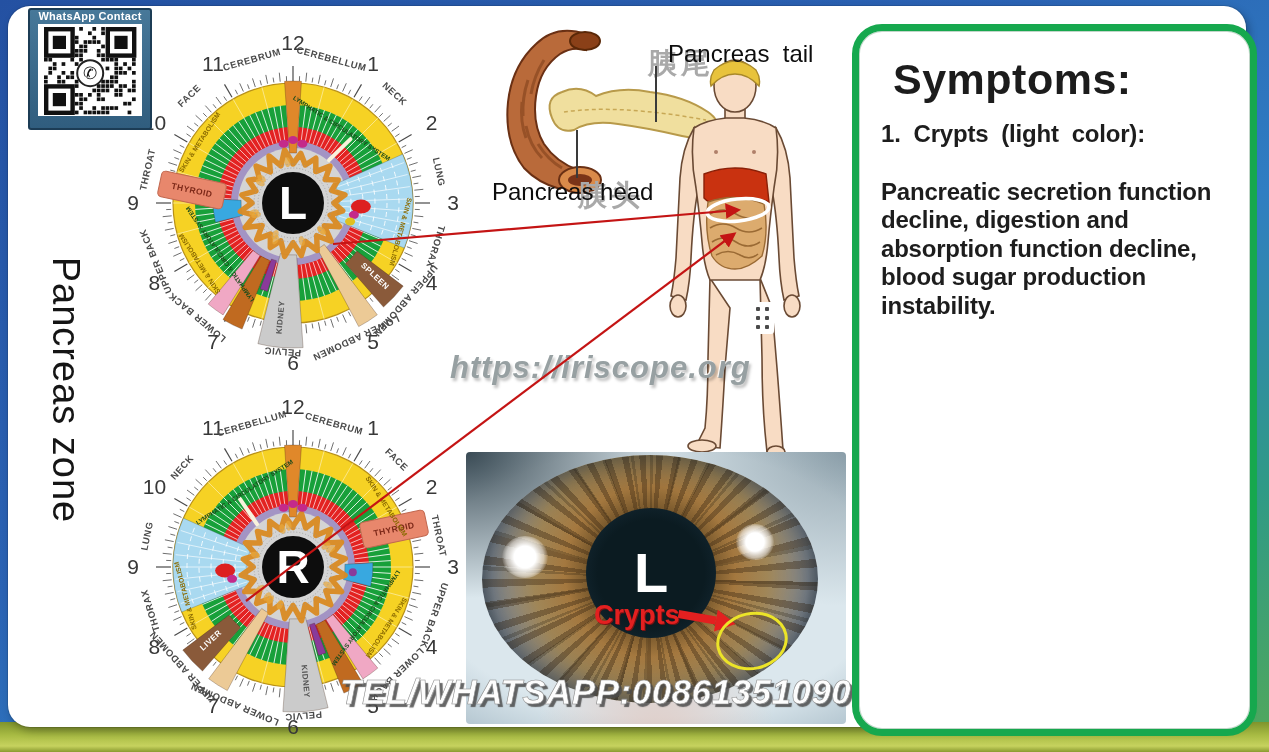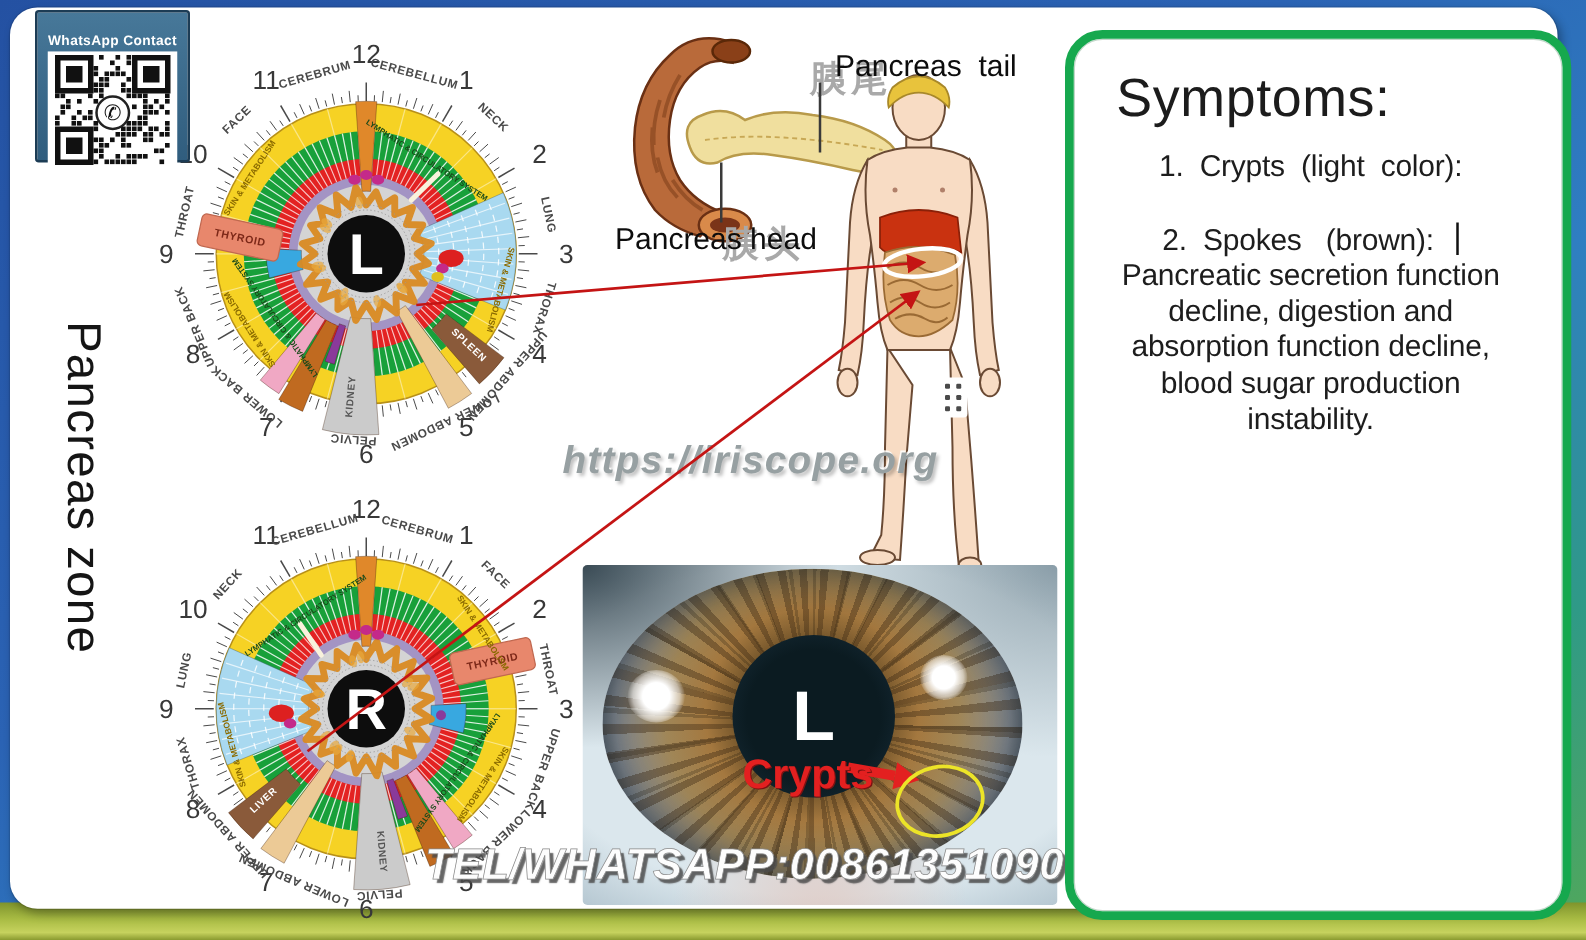--- a/index.html
+++ b/index.html
@@ -8,21 +8,21 @@
     background:linear-gradient(150deg,#2451a2 0%,#2b63b4 40%,#2f7ec2 62%,#2f9a86 82%,#52a85a 100%);}
   .abs{position:absolute;}
   .bg-grass{left:0;bottom:0;width:100%;height:30px;
     background:linear-gradient(180deg,#7f942c 0%,#a9bc44 45%,#c6d25e 80%,#8a9a30 100%);z-index:0;}
   .card{left:8px;top:6px;width:1238px;height:721px;background:#fff;border-radius:22px;
     box-shadow:0 0 0 1px rgba(0,0,0,.10), 3px 4px 8px rgba(0,0,0,.30);z-index:1;}
 
   
   .qr-box{left:28px;top:8px;width:124px;height:122px;background:linear-gradient(180deg,#477899,#305d7e);
     border:2px solid #1c3c55;border-radius:3px;z-index:6;box-sizing:border-box;}
-  .qr-title{margin-top:17px;text-align:center;color:#fff;font-size:11px;font-weight:bold;letter-spacing:.3px;}
+  .qr-title{margin-top:0;text-align:center;color:#fff;font-size:11px;font-weight:bold;letter-spacing:.3px;}
   .qr-box svg{display:block;margin:2px auto 0 auto;}
 
   
   .side-title{left:-134px;top:362px;width:400px;height:56px;line-height:56px;text-align:center;
     transform:rotate(90deg);font-size:38px;color:#151515;letter-spacing:1px;z-index:2;}
 
   .chart{z-index:2;}
 
   
   .anat-lbl{font-weight:normal;color:#0d0d0d;font-size:24px;white-space:pre;z-index:3;}
@@ -46,41 +46,41 @@
     background:
       repeating-conic-gradient(from 3deg, rgba(62,42,20,.40) 0deg 3deg, rgba(0,0,0,0) 3deg 8deg),
       repeating-conic-gradient(from 0deg, rgba(40,30,14,.25) 0deg 1.5deg, rgba(0,0,0,0) 1.5deg 13deg),
       radial-gradient(circle at 50% 47%, #22323a 20%, #6e5128 27%, #a4783f 40%, #a08657 55%, #8a9097 74%, #4a5d6e 90%, #2c3d4e 100%);
     box-shadow:inset 0 0 34px rgba(16,28,38,.75);}
   .pupil{position:absolute;left:120px;top:56px;width:130px;height:130px;border-radius:50%;
     background:radial-gradient(circle,#0b1b21 58%,#132630 82%,rgba(22,40,50,.55) 100%);
     display:flex;align-items:center;justify-content:center;}
   .pupil span{color:#fff;font-size:56px;font-weight:bold;line-height:1;}
   .refl{position:absolute;border-radius:50%;background:radial-gradient(circle,#ffffff 35%,rgba(255,255,255,.55) 60%,rgba(255,255,255,0) 75%);}
-  .crypts{position:absolute;left:128px;top:148px;font-size:33px;font-weight:bold;color:#e32020;
+  .crypts{position:absolute;left:128px;top:148px;font-size:27px;font-weight:bold;color:#e32020;
     text-shadow:1px 1px 0 #7c1212;z-index:3;}
   .y-ellipse{position:absolute;left:250px;top:160px;width:66px;height:52px;border:3px solid #ece428;
     border-radius:50%;transform:rotate(-12deg);z-index:3;}
 
   
   .wm-site{left:450px;top:350px;font-size:31px;font-weight:bold;font-style:italic;color:#97a0a2;
     letter-spacing:1px;z-index:3;text-shadow:-1px -1px 0 rgba(255,255,255,.85), 2px 3px 3px rgba(0,0,0,.25);}
   .wm-tel{left:340px;top:672px;font-size:35px;font-weight:800;font-style:italic;color:#fdfdfd;
     letter-spacing:.5px;z-index:5;-webkit-text-stroke:.6px #8a8a8a;
     text-shadow:3px 3px 1px rgba(75,75,75,.85);}
 
   .overlay{left:0;top:0;width:1269px;height:752px;z-index:4;pointer-events:none;}
 
   
   .panel{left:852px;top:24px;width:405px;height:712px;background:#fff;border:7px solid #16a84e;
     border-radius:30px;box-sizing:border-box;z-index:6;padding:20px 34px 0 22px;
-    box-shadow:inset 0 0 0 1px rgba(10,90,40,.25);}
+    box-shadow:inset 0 0 0 1px rgba(10,90,40,.25);font-weight:bold;}
   .panel-title{font-size:43px;color:#1c1c1c;margin:4px 0 16px 12px;letter-spacing:.5px;}
   .sym-head,.sym-body{font-size:24px;line-height:28.6px;color:#1d1d1d;white-space:pre-wrap;letter-spacing:-.2px;}
-  .sym-item{margin-bottom:29px;text-align:center;}
+  .sym-item{margin-bottom:29px;}
   .cursor{display:inline-block;width:2px;height:26px;background:#111;margin-left:18px;vertical-align:-4px;}
 </style>
 </head>
 <body>
 
 <div class="canvas">
   <div class="abs bg-grass"></div>
   <div class="abs card"></div>
 
   <div class="abs qr-box">
@@ -1135,17 +1135,16 @@
     <line x1="333" y1="244" x2="738" y2="210" stroke="#c41414" stroke-width="2.2" marker-end="url(#arr)"></line>
     <line x1="246" y1="601" x2="734" y2="234" stroke="#c41414" stroke-width="2.2" marker-end="url(#arr)"></line>
   </svg>
 
   <div class="abs panel">
     <div class="panel-title">Symptoms:</div>
     <div class="sym-item">
       <div class="sym-head">1.  Crypts  (light  color):</div>
     </div>
     <div class="sym-item">
-      <div class="sym-head"><span>2.  Spokes   (brown):</span><span class="cursor"></span></div>
       <div class="sym-body">Pancreatic secretion function decline, digestion and absorption function decline, blood sugar production instability.</div>
     </div>
   </div>
 </div>
 
 </body></html>

